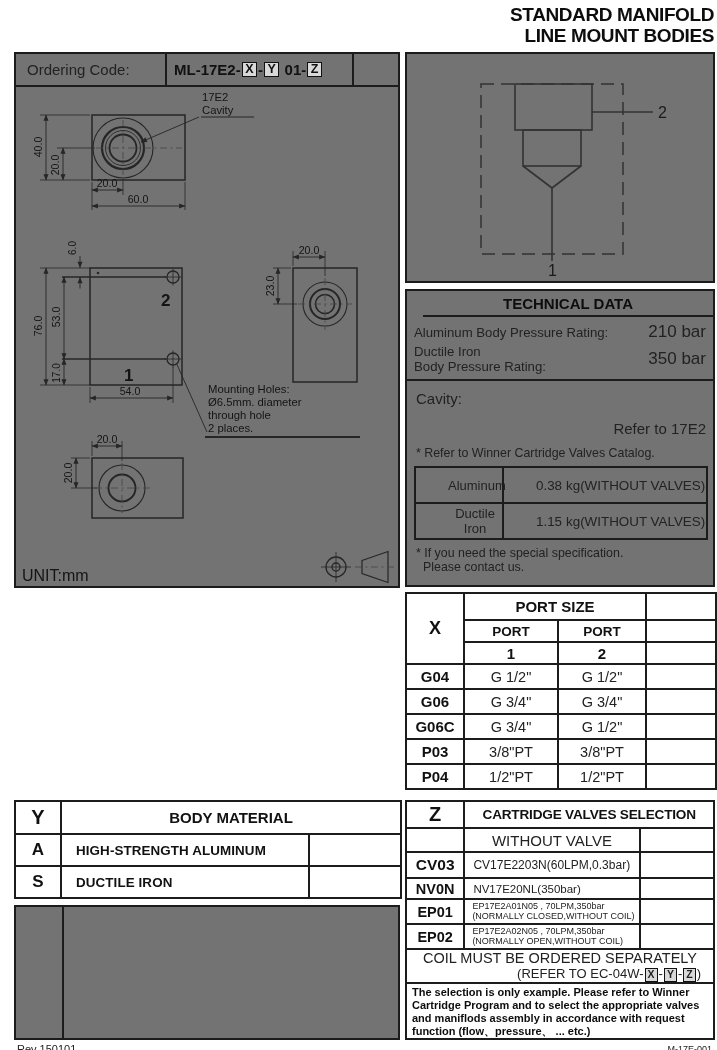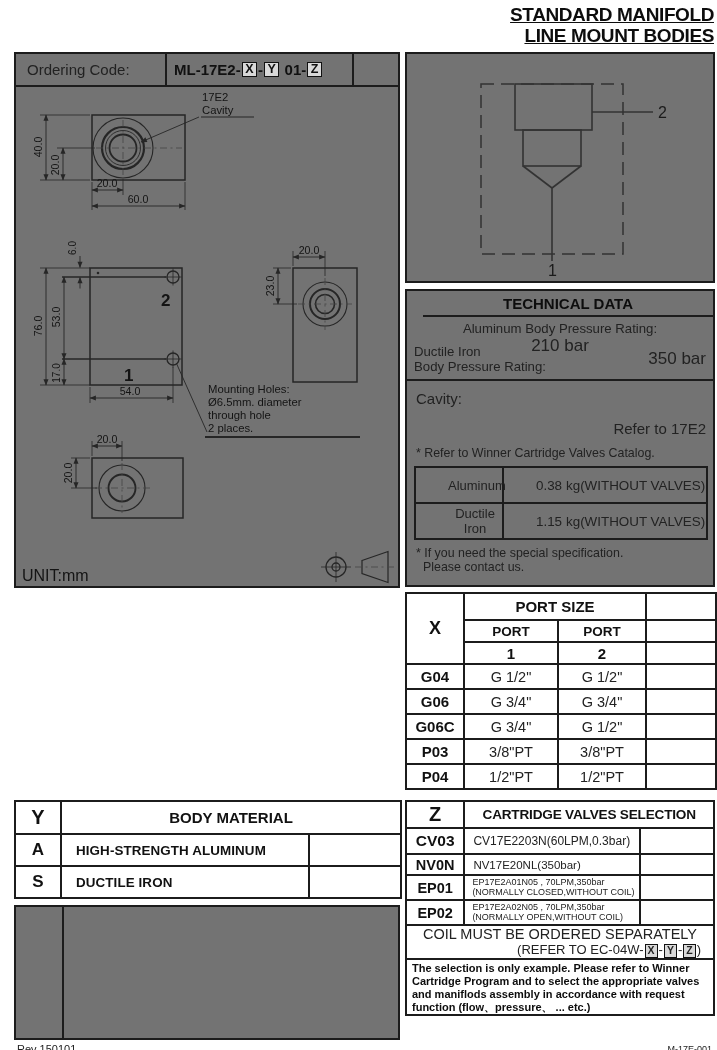--- a/index.html
+++ b/index.html
@@ -6,21 +6,21 @@
   html,body { background:#fff; }
   .page {
     position:relative; width:717px; height:1050px; background:#fff;
     font-family:"Liberation Sans", sans-serif; color:#111; overflow:hidden;
   }
   .abs { position:absolute; }
   .bx2 { border:2px solid #1c1c1c; background:#737373; }
 
   
   .title { top:4px; right:3px; text-align:right; font-weight:bold;
-           font-size:19px; line-height:21px; letter-spacing:-0.4px; color:#0d0d0d;text-decoration:underline; }
+           font-size:19px; line-height:21px; letter-spacing:-0.4px; color:#0d0d0d; }
 
   
   .box-order { left:14px; top:52px; width:386px; height:536px; }
   .order-row { display:flex; height:33px; border-bottom:2px solid #1c1c1c; align-items:center; }
   .order-label { width:151px; padding-left:11px; font-size:15px; color:#222; border-right:2px solid #1c1c1c; height:100%; display:flex; align-items:center; }
   .order-code  { width:187px; padding-left:7px; font-size:15px; font-weight:bold; border-right:2px solid #1c1c1c; height:100%; display:flex; align-items:center; white-space:pre; }
   .order-rest  { flex:1; height:100%; }
   .bxl { display:inline-block; font-size:12.5px; line-height:13.5px; font-weight:bold;
          border:1.5px solid #111; background:#d9d9d9; padding:0 2.5px; margin:0 1px; }
   .bxs { display:inline-block; font-size:10.5px; line-height:11.5px; font-weight:bold;
@@ -249,21 +249,21 @@
       <line x1="145" y1="134" x2="145" y2="207" stroke="#333" stroke-width="1.6"></line>
       <line x1="185" y1="58" x2="246" y2="58" stroke="#333" stroke-width="1.6"></line>
       <text class="prt" x="251" y="64">2</text>
       <text class="prt" x="141" y="222">1</text>
     </svg>
   </div>
 
   <div class="abs bx2 box-tech">
     <div class="tech-head">TECHNICAL DATA</div>
     <div class="tech-body">
-      <div class="trow" style="height:22px;flex-direction:column;">
+      <div class="trow" style="height:22px;">
         <span class="tl">Aluminum Body Pressure Rating:</span>
         <span class="tv">210 bar</span>
       </div>
       <div class="trow" style="height:32px;">
         <span class="tl2">
           <span style="display:block;">Ductile Iron</span>
           <span style="display:block;">Body Pressure Rating:</span>
         </span>
         <span class="tv">350 bar</span>
       </div>
@@ -379,20 +379,25 @@
         <col style="width:58px">
         <col style="width:174px">
         <col style="width:74px">
       </colgroup>
     <tbody>
         <tr>
       <td class="zc">Z</td>
       <td colspan="2" class="zh">CARTRIDGE VALVES SELECTION</td>
     </tr>
     <tr>
+      <td></td>
+      <td class="zwv">WITHOUT VALVE</td>
+      <td></td>
+    </tr>
+    <tr>
       <td class="zcode">CV03</td>
       <td class="zdesc">CV17E2203N(60LPM,0.3bar)</td>
       <td></td>
     </tr>
     <tr>
       <td class="zcode2">NV0N</td>
       <td class="zdesc2">NV17E20NL(350bar)</td>
       <td></td>
     </tr>
     <tr>

